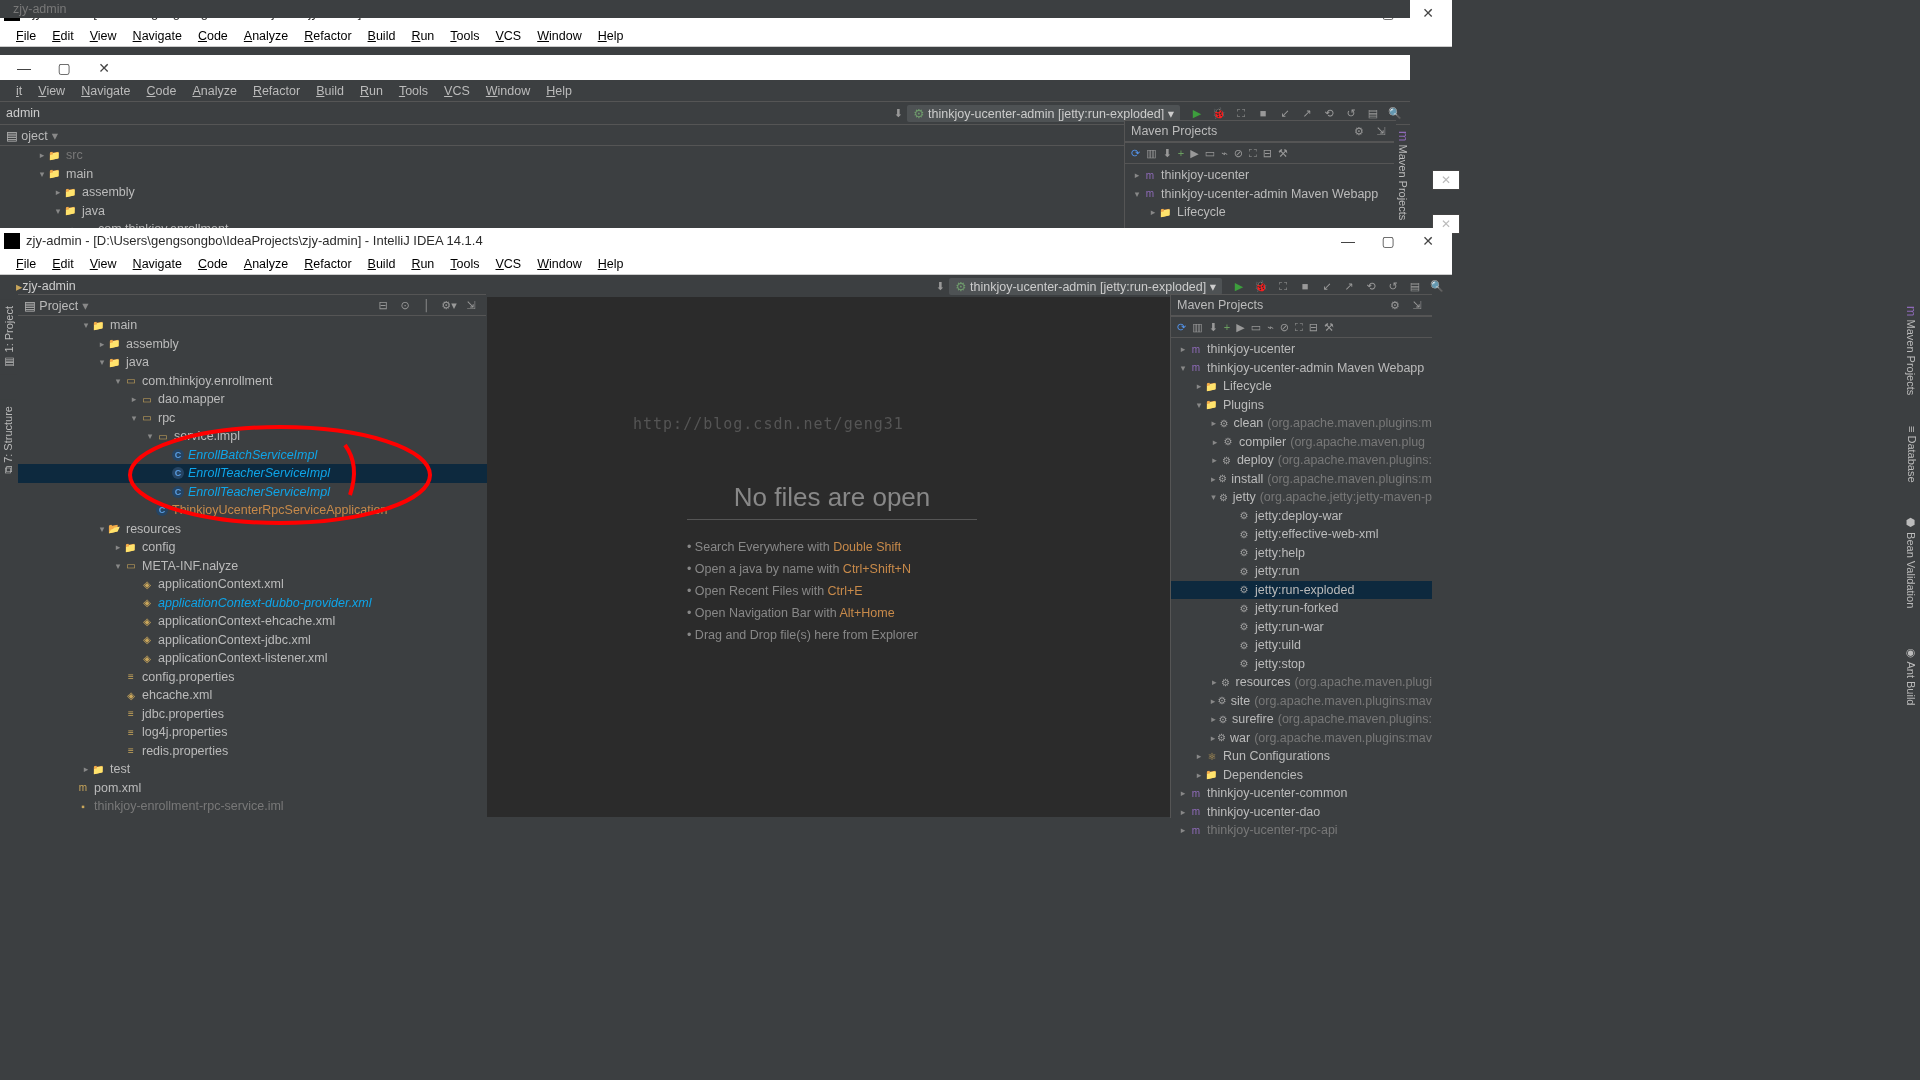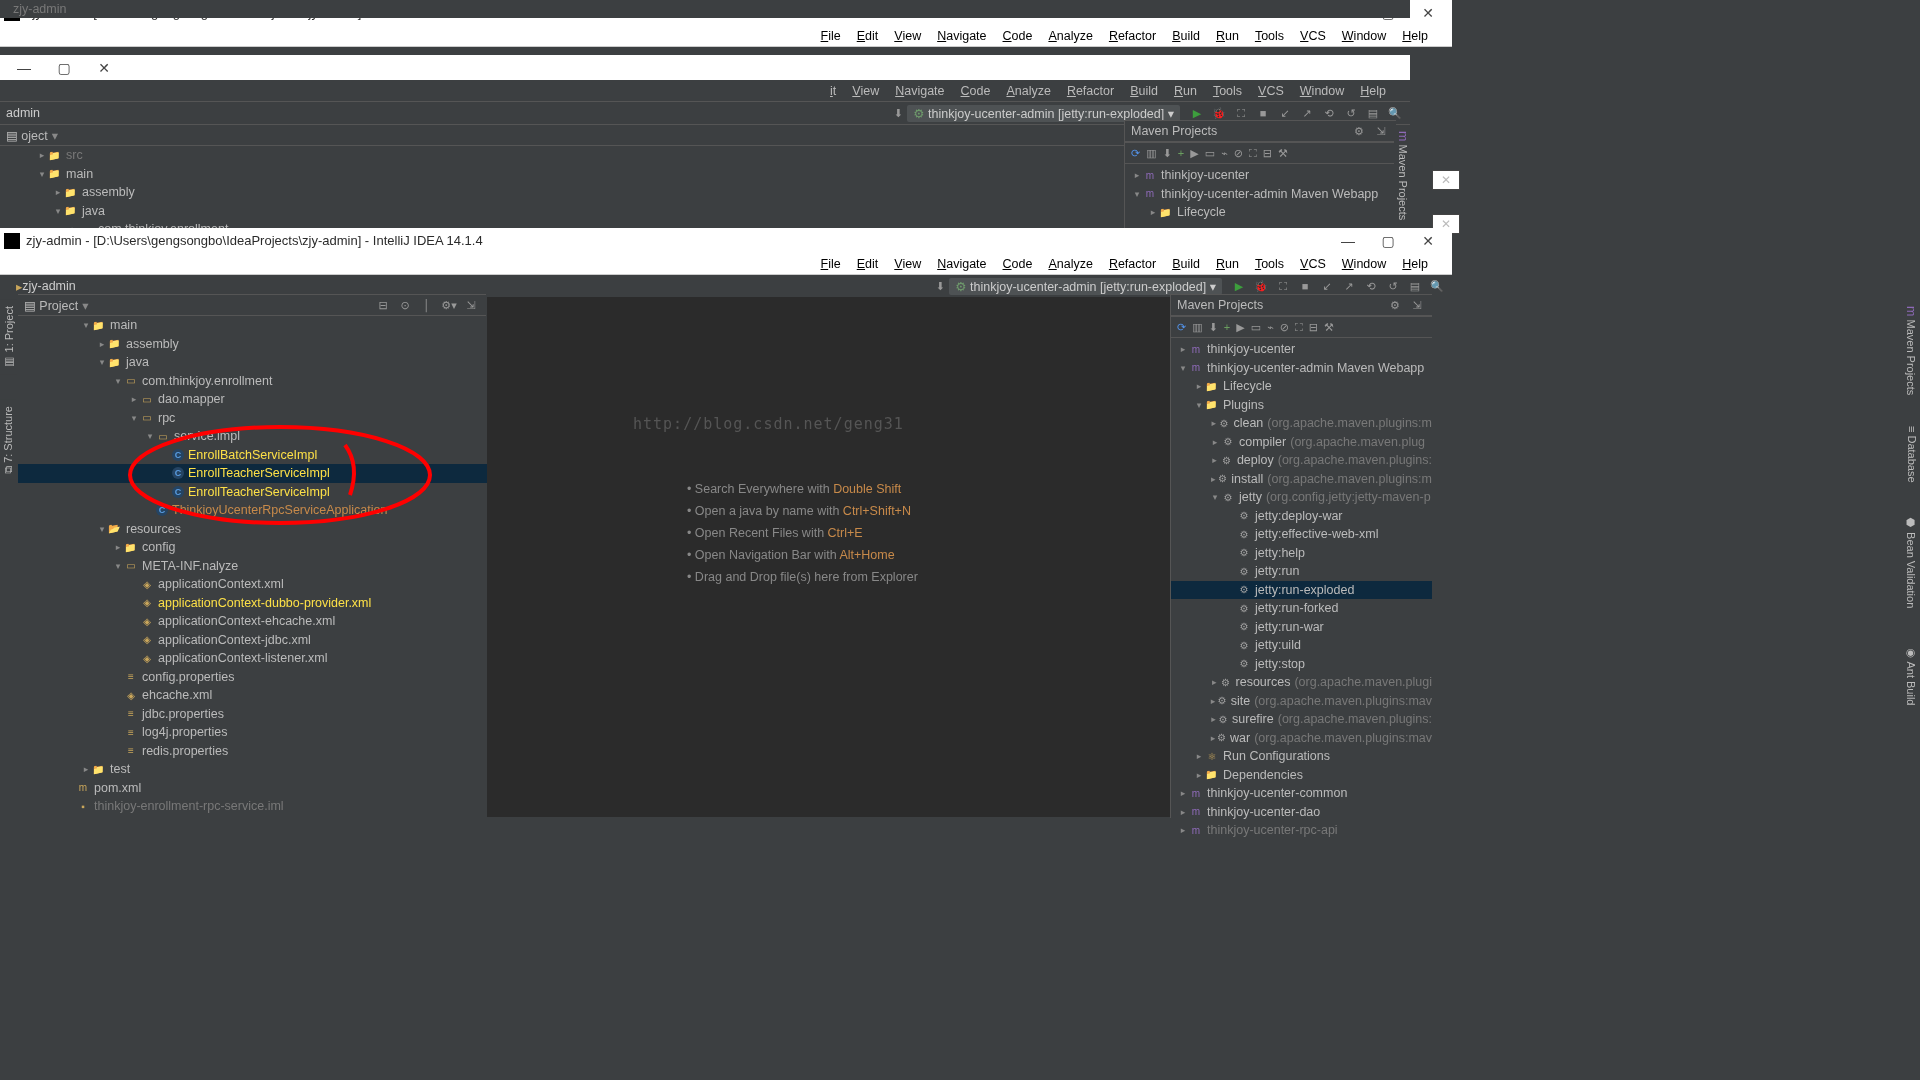--- a/index.html
+++ b/index.html
@@ -1,42 +1,42 @@
 <!DOCTYPE html>
 <html><head>
 <meta charset="utf-8">
 <style>
 * { margin:0; padding:0; box-sizing:border-box; font-family:"Segoe UI",Arial,sans-serif; font-size:12.5px; }
 body { width:1920px; height:1080px; background:#3c3f41; color:#bbb; overflow:hidden; position:relative; }
 .window-chrome { background:#fff; color:#000; display:flex; align-items:center; height:25px; padding:0 4px; }
 .window-chrome .logo { width:16px; height:16px; background:#000; margin-right:6px; display:inline-block; }
 .window-chrome .title { flex:1; font-size:13px; color:#2b2b2b; }
 .win-btn { width:40px; height:25px; display:flex; align-items:center; justify-content:center; color:#444; font-size:14px; }
-.menu-bar { background:#fff; color:#000; display:flex; align-items:center; height:22px; padding:0 16px; border-bottom:1px solid #ccc;justify-content:flex-end; }
+.menu-bar { background:#fff; color:#000; display:flex; align-items:center; height:22px; padding:0 8px; border-bottom:1px solid #ccc; }
 .menu-bar.dark { background:#3c3f41; color:#bbb; border-bottom:1px solid #555; }
 .menu-item { padding:2px 8px; cursor:default; }
 .menu-item u { text-decoration:underline; }
 .nav-bar { background:#3c3f41; color:#bbb; display:flex; align-items:center; height:22px; padding:0 6px; }
 .nav-bar .spacer{flex:1;}
 .nav-icon { width:18px; height:18px; display:inline-flex; align-items:center; justify-content:center; color:#999; margin-left:4px; font-size:11px;}
 .folder-crumb{color:#ccc;}
 .run-cfg { background:#4e5254; padding:1px 6px; border-radius:2px; color:#ccc; margin-right:4px; display:inline-block;}
 .play { color:#3d9e3d;}
 .bug { color:#6eb53b;}
 .panel-header { background:#3c3f41; display:flex; align-items:center; height:22px; padding:0 6px; border-bottom:1px solid #555; border-top:1px solid #555;}
 .tree { background:#3c3f41; width:485px; height:500px; overflow:hidden; font-size:12.5px; }
 .tree-row { display:flex; align-items:center; height:18.5px; white-space:nowrap; }
 .tree-row.sel { background:#0d293e; }
 .twisty { width:12px; display:inline-flex; justify-content:center; color:#888; font-size:9px;}
 .tree-icon { width:14px; height:14px; display:inline-flex; align-items:center; justify-content:center; margin-right:4px; font-size:10px;}
 .i-folder{color:#c9a65b;}
 .i-class{color:#5a9de2; background:#254463; border-radius:50%; width:12px; height:12px; font-size:9px; font-weight:bold;}
 .i-xml{color:#c9a65b;}
 .tree-label{color:#bbb;}
-.tree-label.grn{color:#fde047;}
+.tree-label.grn{color:#0ea5e9;font-style:italic;}
 .tree-label.org{color:#c88a4a;}
 .editor { background:#2b2b2b; position:absolute; }
 .empty-msg { font-size:26px; color:#888; text-align:center; padding-bottom:6px; border-bottom:1px solid #555; margin-bottom:20px;}
 .tips { color:#888; font-size:13px;}
 .tips li{list-style:none; margin-bottom:8px;}
 .tips li::before{content:"• "; color:#888;}
 .kbd{color:#c88a4a;}
 .watermark { position:absolute; color:#555; font-family:monospace; font-size:15px; letter-spacing:1px;}
 .maven-panel{position:absolute;background:#3c3f41;border-left:1px solid #555;}
 .maven-toolbar{display:flex;gap:6px;align-items:center;height:22px;padding:0 6px;border-bottom:1px solid #555;border-top:1px solid #555;}
@@ -390,20 +390,21 @@
         <span class="twisty"></span>
         <span class="tree-icon i-folder">▪</span>
         <span class="tree-label dim">thinkjoy-enrollment-rpc-service.iml</span>
       </div>
     </div>
 </div>
 
 <div class="editor" style="left:487px;top:297px;width:683px;height:520px;">
   <div class="watermark" style="left:146px;top:118px;">http://blog.csdn.net/geng31</div>
   <div style="position:absolute;left:200px;top:185px;width:290px;">
+    <div class="empty-msg">No files are open</div>
     <ul class="tips" id="tips">
         <li><span>Search Everywhere with </span><span class="kbd">Double Shift</span></li>
         <li><span>Open a java by name with </span><span class="kbd">Ctrl+Shift+N</span></li>
         <li><span>Open Recent Files with </span><span class="kbd">Ctrl+E</span></li>
         <li><span>Open Navigation Bar with </span><span class="kbd">Alt+Home</span></li>
         <li><span>Drag and Drop file(s) here from Explorer</span></li>
       </ul>
   </div>
 </div>
 
@@ -469,21 +470,21 @@
       <div class="mvn-row" style="padding-left: 38px;">
         <span class="twisty">▸</span>
         <span class="tree-icon" style="color: rgb(160, 160, 160);">⚙</span>
         <span class="tree-label ">install</span>
         <span class="dim" style="margin-left: 4px;">(org.apache.maven.plugins:m</span>
       </div>
       <div class="mvn-row" style="padding-left: 38px;">
         <span class="twisty">▾</span>
         <span class="tree-icon" style="color: rgb(160, 160, 160);">⚙</span>
         <span class="tree-label ">jetty</span>
-        <span class="dim" style="margin-left: 4px;">(org.config.jetty:jetty-maven-p</span>
+        <span class="dim" style="margin-left: 4px;">(org.apache.jetty:jetty-maven-p</span>
       </div>
       <div class="mvn-row" style="padding-left: 54px;">
         <span class="twisty"></span>
         <span class="tree-icon" style="color: rgb(160, 160, 160);">⚙</span>
         <span class="tree-label ">jetty:deploy-war</span>
       </div>
       <div class="mvn-row" style="padding-left: 54px;">
         <span class="twisty"></span>
         <span class="tree-icon" style="color: rgb(160, 160, 160);">⚙</span>
         <span class="tree-label ">jetty:effective-web-xml</span>

